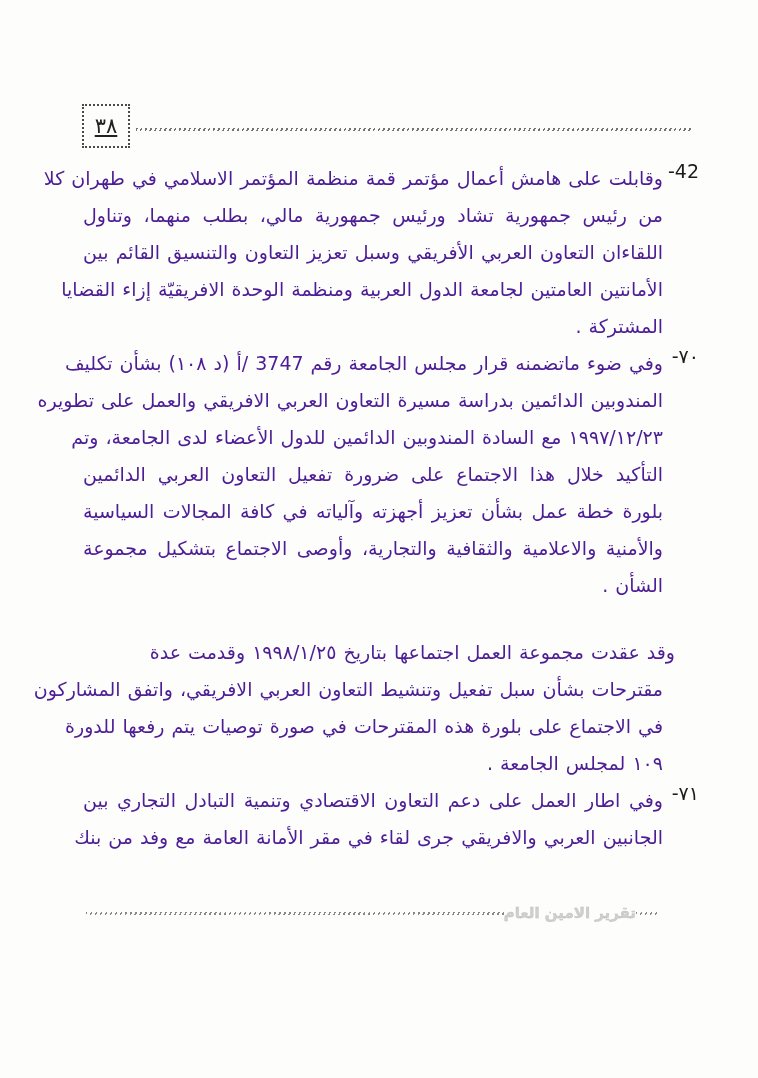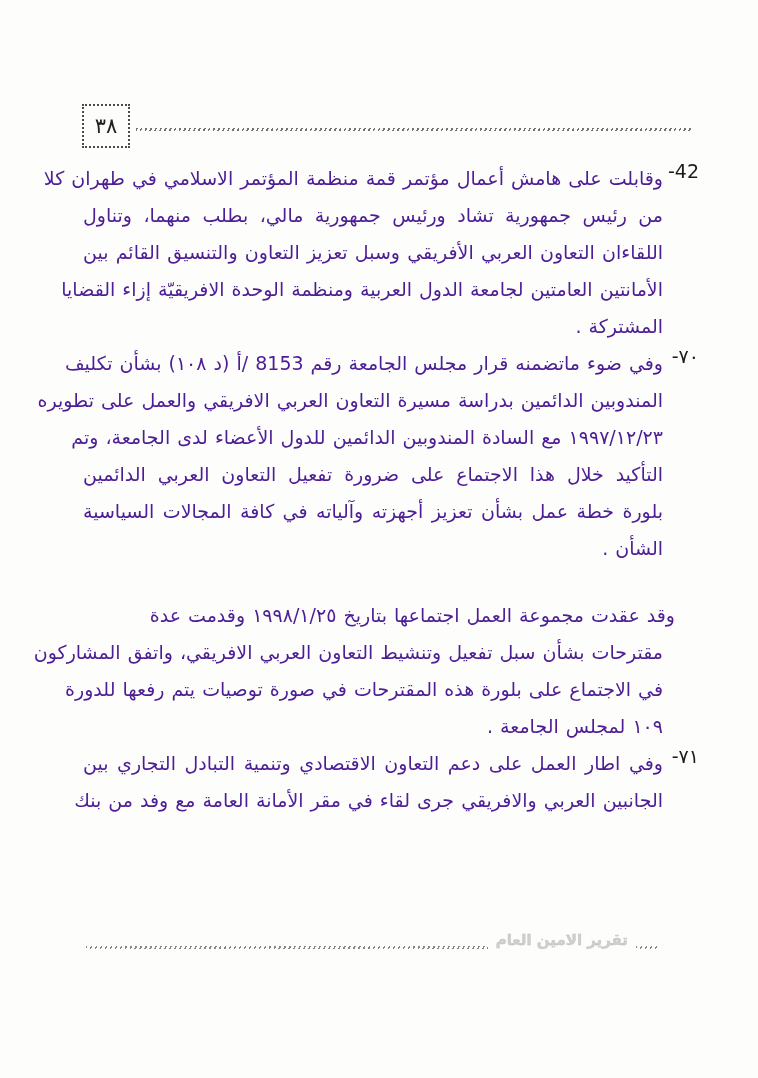--- a/index.html
+++ b/index.html
@@ -21,20 +21,21 @@
     position: absolute;
     left: 82px; top: 104px;
     width: 48px; height: 44px;
     border: 2px dotted #4a4a4a;
     display: flex; align-items: center; justify-content: center;
   }
   .page-number {
     font-size: 21px;
     color: #222;
     letter-spacing: 1px;
+    text-decoration: underline;
   }
   .header-rule {
     position: absolute;
     left: 136px; top: 128px;
     width: 556px; height: 3px;
     background: repeating-linear-gradient(115deg, #5a5a5a 0 1.6px, transparent 1.6px 4.4px);
     opacity: .85;
   }
 
   
@@ -67,25 +68,25 @@
   }
   .line.hang {
     margin-right: -12px;   
     margin-top: 30px;
   }
 
   
   .footer {
     position: absolute;
     left: 86px; right: 100px;
-    top: 931px;
+    top: 904px;
     display: flex;
     direction: ltr;
-    align-items: flex-end;
-    gap: 8px;
+    align-items: center;
+    gap: 0;
   }
   .footer-rule {
     height: 3px;
     background: repeating-linear-gradient(115deg, #6a6a6a 0 1.5px, transparent 1.5px 4.5px);
     opacity: .8;
   }
   .footer-rule.long { flex: 1 1 auto; }
   .footer-rule.short { flex: 0 0 22px; }
   .footer-title {
     flex: 0 0 auto;
@@ -113,25 +114,26 @@
       <div class="para">
         <span class="num">42-</span>
         <div class="line">وقابلت على هامش أعمال مؤتمر قمة منظمة المؤتمر الاسلامي في طهران كلا</div>
         <div class="line">من رئيس جمهورية تشاد ورئيس جمهورية مالي، بطلب منهما، وتناول</div>
         <div class="line">اللقاءان التعاون العربي الأفريقي وسبل تعزيز التعاون والتنسيق القائم بين</div>
         <div class="line">الأمانتين العامتين لجامعة الدول العربية ومنظمة الوحدة الافريقيّة إزاء القضايا</div>
         <div class="line end">المشتركة .</div>
       </div>
       <div class="para">
         <span class="num">٧٠-</span>
-        <div class="line">وفي ضوء ماتضمنه قرار مجلس الجامعة رقم 8153 /أ (د ١٠٨) بشأن تكليف</div>
+        <div class="line">وفي ضوء ماتضمنه قرار مجلس الجامعة رقم 3747 /أ (د ١٠٨) بشأن تكليف</div>
         <div class="line">المندوبين الدائمين بدراسة مسيرة التعاون العربي الافريقي والعمل على تطويره</div>
         <div class="line">١٩٩٧/١٢/٢٣ مع السادة المندوبين الدائمين للدول الأعضاء لدى الجامعة، وتم</div>
         <div class="line">التأكيد خلال هذا الاجتماع على ضرورة تفعيل التعاون العربي الدائمين</div>
         <div class="line">بلورة خطة عمل بشأن تعزيز أجهزته وآلياته في كافة المجالات السياسية</div>
+        <div class="line">والأمنية والاعلامية والثقافية والتجارية، وأوصى الاجتماع بتشكيل مجموعة</div>
         <div class="line end">الشأن .</div>
       </div>
       <div class="para">
         <div class="line end hang">وقد عقدت مجموعة العمل اجتماعها بتاريخ ١٩٩٨/١/٢٥ وقدمت عدة</div>
         <div class="line">مقترحات بشأن سبل تفعيل وتنشيط التعاون العربي الافريقي، واتفق المشاركون</div>
         <div class="line">في الاجتماع على بلورة هذه المقترحات في صورة توصيات يتم رفعها للدورة</div>
         <div class="line end">١٠٩ لمجلس الجامعة .</div>
       </div>
       <div class="para">
         <span class="num">٧١-</span>

